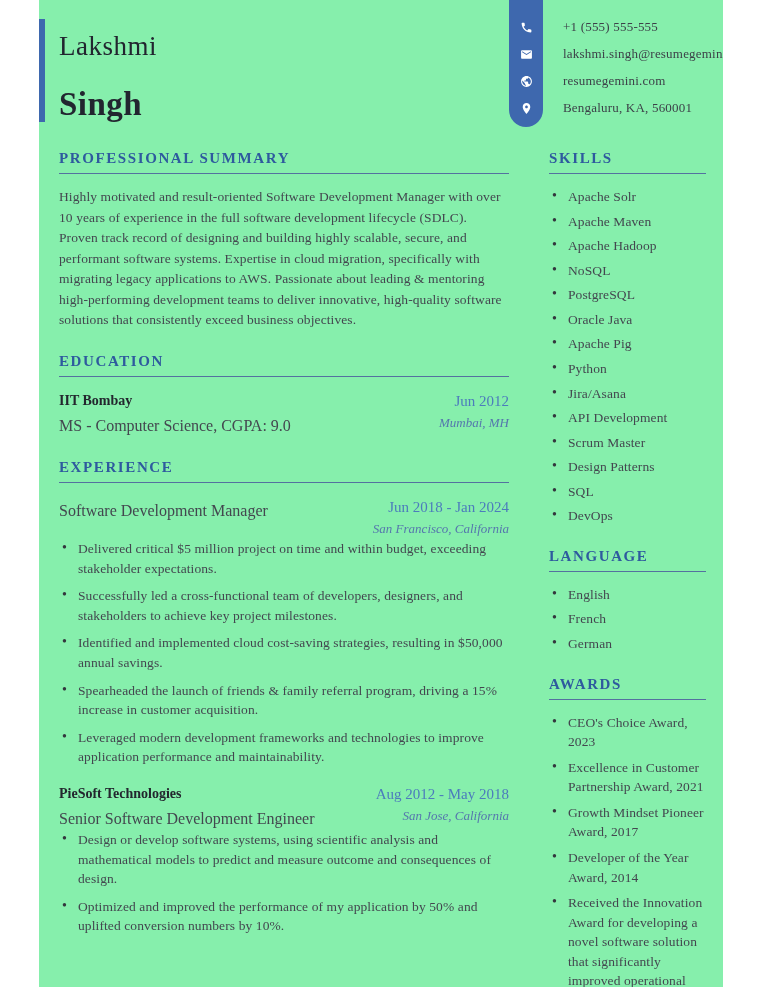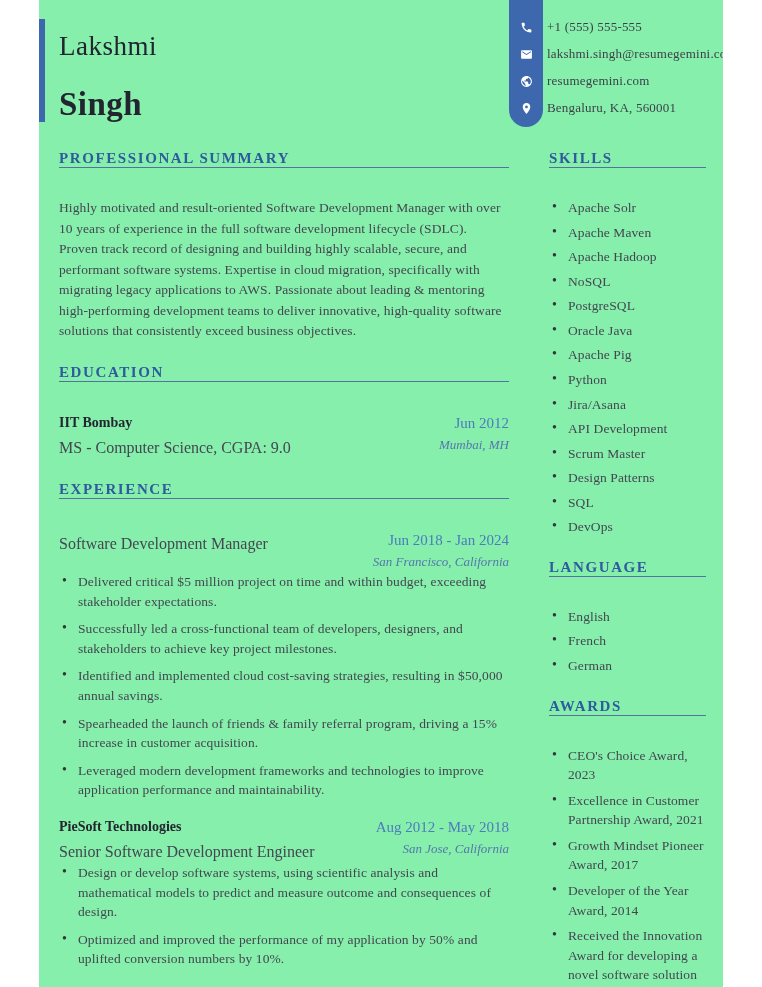--- a/index.html
+++ b/index.html
@@ -26,34 +26,35 @@
   .last-name  { font-size: 33px; font-weight: 800; letter-spacing: 0.5px; line-height: 1.15; margin-top: 24px; }
   .contact-bar {
     position: absolute; left: 470px; top: 0;
     width: 34px; height: 127px;
     background: #3E68AE;
     border-radius: 0 0 17px 17px;
     display: flex; flex-direction: column; align-items: center;
     padding-top: 21px; gap: 14px;
   }
   .contact-bar .cicon { width: 13px; height: 13px; display: block; }
-  .contact-list { position: absolute; left: 508px; top: 20px; }
+  .contact-list { position: absolute; left: 524px; top: 20px; }
   .contact-row { height: 13px; margin-bottom: 14px; display: flex; align-items: center; }
   .contact-row span { font-size: 13px; color: #3C4148; letter-spacing: 0.2px; }
   
   .columns { display: flex; padding: 0 17px 0 20px; gap: 40px; }
   .col-left  { flex: 0 0 450px; width: 450px; }
   .col-right { flex: 1; min-width: 0; }
   
   .section { margin-bottom: 22px; }
   .section-title {
     font-size: 15px; font-weight: 700; letter-spacing: 1.6px;
     color: #2E5A9E;
+    padding-bottom: 6px;
     border-bottom: 1.5px solid #54719F;
-    margin-bottom: 30px;
+    margin-bottom: 13px;
   }
   .body-text { font-size: 13.5px; line-height: 1.52; color: #43474F; letter-spacing: 0.1px; }
   
   .entry { margin-bottom: 16px; }
   .entry-head { display: flex; justify-content: space-between; align-items: flex-start; }
   .entry-org  { font-size: 14px; font-weight: 700; color: #23262E; line-height: 1.5; }
   .entry-role { font-size: 16px; color: #43474F; margin-top: 3px; line-height: 1.45; }
   .entry-meta { text-align: right; white-space: nowrap; }
   .entry-date { font-size: 15px; color: #4C7CBC; line-height: 1.55; }
   .entry-loc  { font-size: 13px; color: #5577AD; font-style: italic; line-height: 1.55; text-align: right; }

